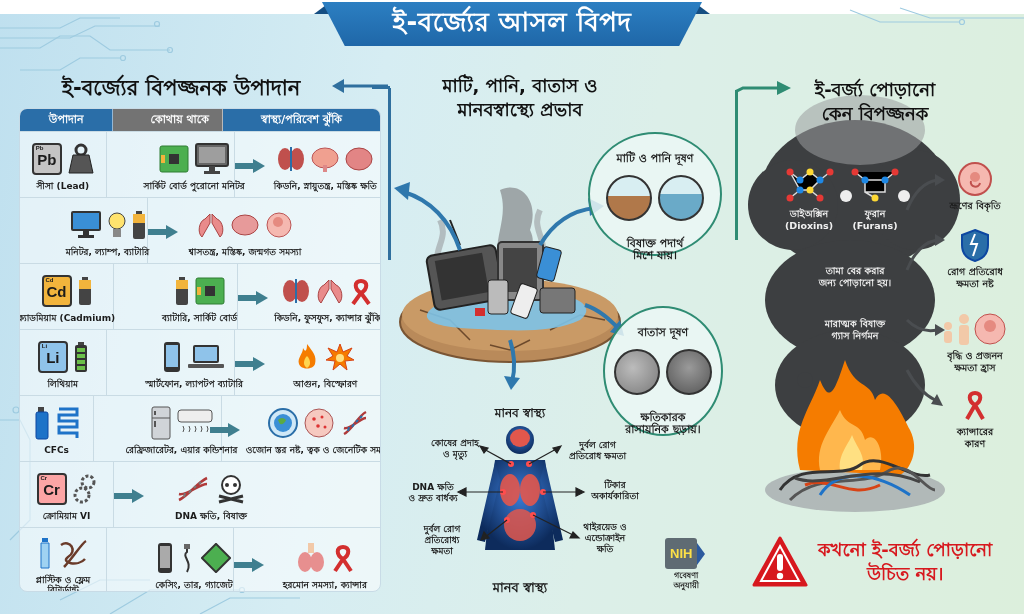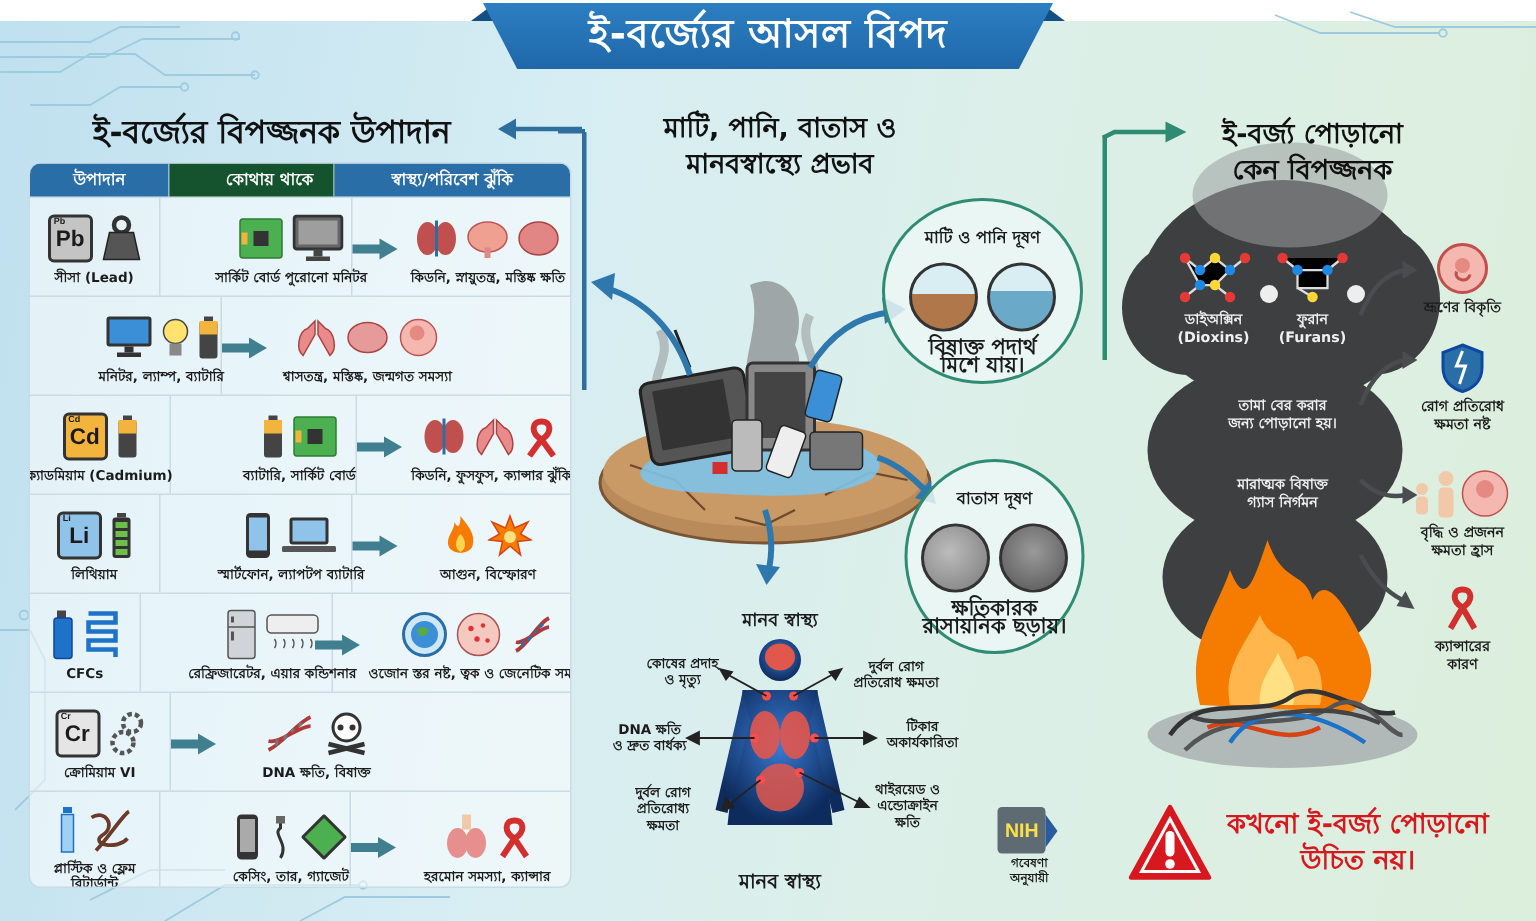--- a/index.html
+++ b/index.html
@@ -32,21 +32,21 @@
 
   
   .table {
     position: absolute; left: 19px; top: 108px; width: 362px; height: 484px;
     background: rgba(255,255,255,0.55); border-radius: 8px; overflow: hidden;
     border: 1px solid #c8dbe6;
   }
   .thead { display: flex; height: 22px; }
   .th { color: #fff; font-size: 11px; font-weight: bold; display: flex; align-items: center; justify-content: center; border-right: 1px solid rgba(255,255,255,0.5); }
   .th.c1 { width: 94px; background: #2a6ea8; }
-  .th.c2 { width: 110px; background: #14532d; padding-left: 24px; }
+  .th.c2 { width: 110px; background: #737373; padding-left: 24px; }
   .th.c3 { width: 158px; background: #2a6ea8; border-right: none; }
   .row { display: flex; height: 66px; border-top: 1px solid #c9dbe4; }
   .cell { display: flex; flex-direction: column; align-items: center; justify-content: center; border-right: 1px solid #c9dbe4; padding-top: 2px; }
   .cell.c1 { width: 94px; }
   .cell.c2 { width: 128px; padding-left: 48px; }
   .cell.c3 { width: 158px; border-right: none; flex-direction: row; }
   .icons { display: flex; gap: 6px; align-items: center; height: 38px; }
   .lbl { font-size: 9px; font-weight: bold; margin-top: 3px; text-align: center; line-height: 10px; white-space: nowrap; }
   .elem {
     width: 30px; height: 32px; border: 2px solid #333; border-radius: 4px;
@@ -64,21 +64,21 @@
 
   
   .bubble {
     position: absolute; border: 2px solid #2f8c73; border-radius: 50%;
     background: rgba(235,247,244,0.85);
     display: flex; flex-direction: column; align-items: center;
   }
   .bubble .bt { font-size: 11px; font-weight: bold; margin-top: 16px; }
   .bubble .imgs { display: flex; gap: 6px; margin-top: 6px; }
   .bubble .ci { width: 46px; height: 46px; border-radius: 50%; border: 2px solid #333; }
-  .bubble .bd { font-size: 14px; font-weight: bold; margin-top: 5px; text-align: center; line-height: 12px; }
+  .bubble .bd { font-size: 11px; font-weight: bold; margin-top: 17px; text-align: center; line-height: 12px; }
 
   .human-title { position: absolute; font-size: 12px; font-weight: bold; text-align: center; }
   .hlab { position: absolute; font-size: 9px; font-weight: bold; text-align: center; line-height: 11px; }
 
   .nih { position: absolute; left: 665px; top: 538px; display: flex; flex-direction: column; align-items: center; }
   .nih-logo { display: flex; align-items: center; }
   .nih-box { background: #5f6b73; color: #fde047; font-family: "Liberation Sans", sans-serif; font-size: 13px; font-weight: bold; padding: 8px 5px; border-radius: 3px; }
   .nih-chev { width: 10px; height: 22px; position: relative; }
   .nih-chev::before { content: ""; position: absolute; left: 0; top: 0; width: 0; height: 0; border-left: 8px solid #2c5a9e; border-top: 11px solid transparent; border-bottom: 11px solid transparent; }
   .nih-txt { font-size: 8px; font-weight: bold; text-align: center; line-height: 10px; margin-top: 2px; }
@@ -389,21 +389,21 @@
             </svg>
         </div>
         <div class="lbl">ওজোন স্তর নষ্ট, ত্বক ও জেনেটিক সমস্যা</div>
       </div>
     </div>
   </div>
 
   <div class="row">
     <div class="cell c1">
       <div class="icons">
-        <div class="elem" style="background:#e5e5e5">
+        <div class="elem" style="background:#fca5a5">
             <small>Cr</small>
             <span>Cr</span>
           </div>
         <svg width="24" height="30">
             <circle cx="15" cy="8" r="6" fill="none" stroke="#555" stroke-width="3" stroke-dasharray="3 2"></circle>
             <circle cx="9" cy="21" r="7" fill="none" stroke="#555" stroke-width="3" stroke-dasharray="3 2"></circle>
           </svg>
       </div>
       <div class="lbl">ক্রোমিয়াম VI</div>
     </div>

